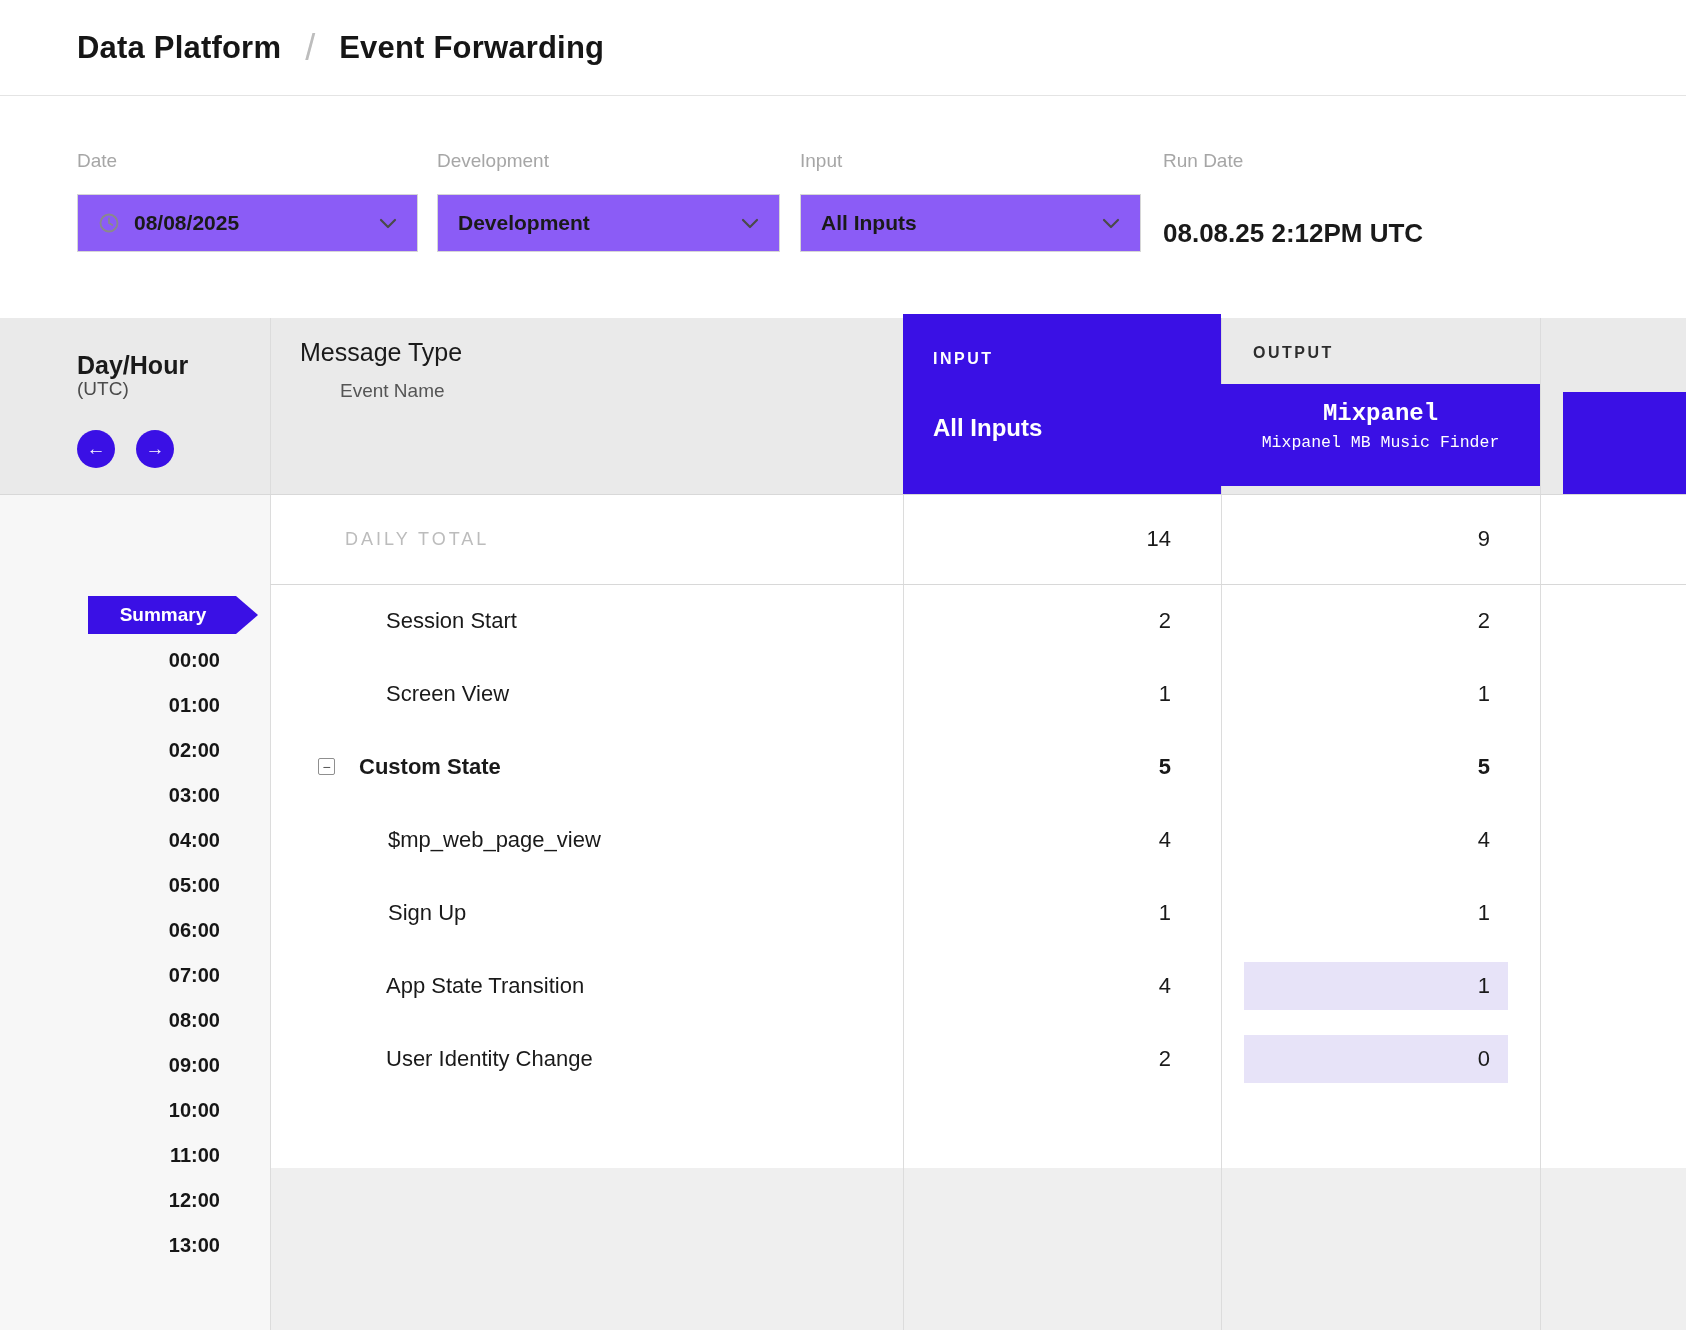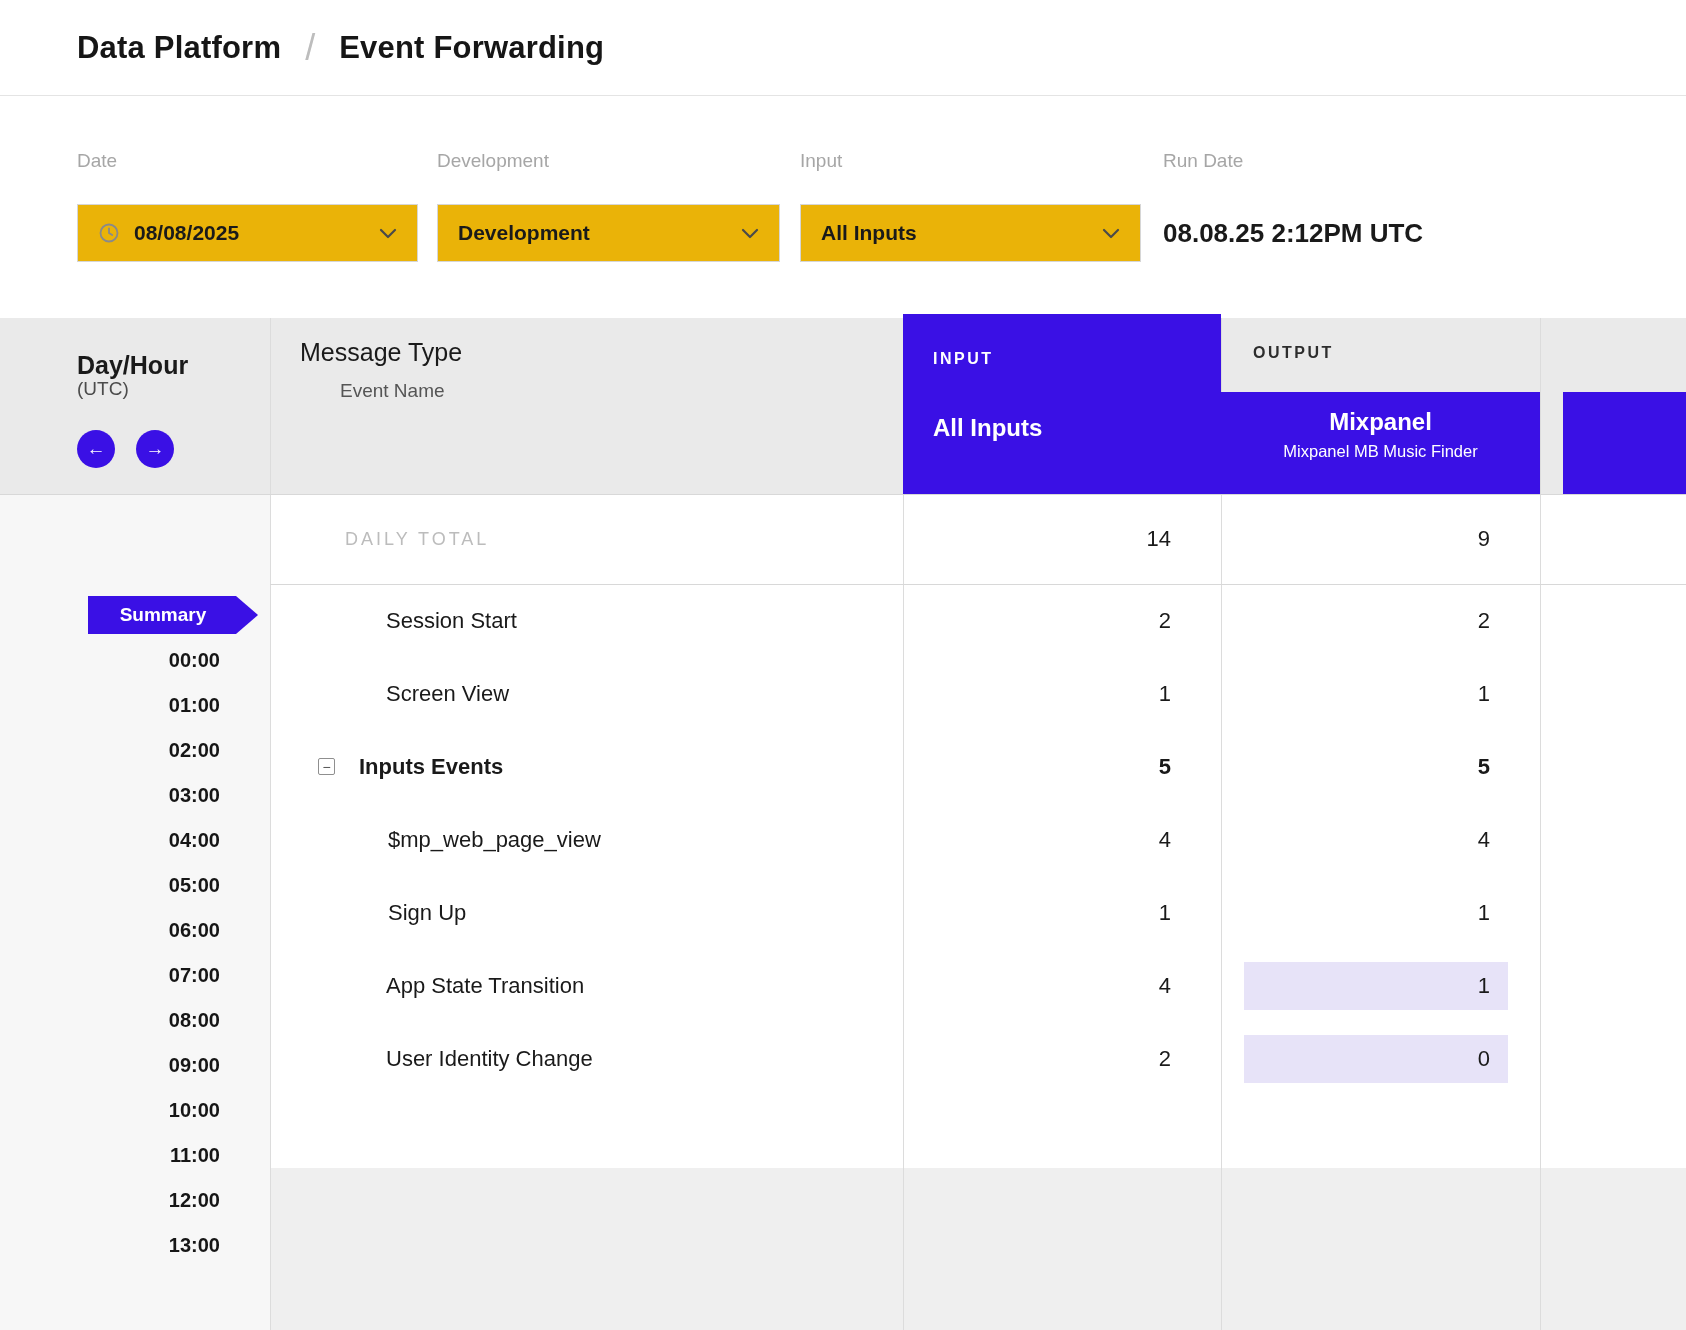--- a/index.html
+++ b/index.html
@@ -16,21 +16,21 @@
   .crumb.current { cursor:default; }
   .crumb-sep { font-size:36px; font-weight:400; color:#bdbdbd; margin:0 24px; }
 
   
   .fgroup { position:absolute; top:150px; z-index:5; }
   .fg-date  { left:77px;  width:341px; }
   .fg-env   { left:437px; width:343px; }
   .fg-input { left:800px; width:341px; }
   .fg-run   { left:1163px; width:430px; }
   .flabel { font-size:19px; color:#a6a6a6; height:24px; }
-  .fbox { margin-top:30px; height:58px; border:1px solid #d6d6d6; background:#eab308;
+  .fbox { margin-top:20px; height:58px; border:1px solid #d6d6d6; background:#8b5cf6;
           display:flex; align-items:center; padding:8px 20px; cursor:pointer; }
   .fbox .val { font-size:21px; font-weight:700; color:#1a1a1a; }
   .fbox .icon-left { display:flex; margin-right:14px; }
   .fbox .chev { margin-left:auto; display:flex; }
   .runval { margin-top:44px; font-size:26px; font-weight:700; color:#1a1a1a; }
 
   
   .band { position:absolute; top:318px; left:0; right:0; height:176px; background:#eaeaea; z-index:1; }
   .dayhour-title { position:absolute; left:77px; top:338px; font-size:25px; font-weight:700; z-index:2;margin-top:13px; }
   .dayhour-sub   { position:absolute; left:77px; top:378px; font-size:19px; color:#4c4c4c; z-index:2; }
@@ -41,22 +41,22 @@
   .msgtype-title { position:absolute; left:300px; top:338px; font-size:25px; font-weight:400; z-index:2; }
   .msgtype-sub   { position:absolute; left:340px; top:380px; font-size:19px; color:#555; z-index:2; }
 
   .input-block { position:absolute; left:903px; top:314px; width:318px; height:180px;
                  background:#3a10e5; color:#fff; z-index:3; cursor:pointer; }
   .input-block .seclabel { position:absolute; left:30px; top:36px; font-size:16px; font-weight:700; letter-spacing:2.5px; }
   .input-block .coltitle { position:absolute; left:30px; top:100px; font-size:24px; font-weight:700; }
 
   .output-seclabel { position:absolute; left:1253px; top:344px; font-size:16px; font-weight:700;
                      letter-spacing:2.5px; color:#2d2d2d; z-index:2; }
-  .mixpanel-block { position:absolute; left:1221px; top:392px; width:319px; height:102px;
-                    background:#3a10e5; color:#fff; z-index:3; text-align:center; cursor:pointer; }
+  .mixpanel-block { position:absolute; left:1221px; top:384px; width:319px; height:102px;
+                    background:#3a10e5; color:#fff; z-index:3; text-align:center; cursor:pointer;font-family:Liberation Mono, monospace; }
   .mixpanel-block .coltitle { margin-top:16px; font-size:24px; font-weight:700; }
   .mixpanel-block .colsub   { margin-top:6px; font-size:16.5px; font-weight:400; }
   .next-block { position:absolute; left:1563px; top:392px; width:123px; height:102px;
                 background:#3a10e5; z-index:3; }
 
   
   .rail { position:absolute; left:0; top:494px; bottom:0; width:270px; background:#f7f7f7; z-index:1; }
   .footer-strip { position:absolute; left:271px; right:0; top:1168px; bottom:0; background:#efefef; z-index:0; }
   .vline { position:absolute; top:318px; bottom:0; width:1px; background:#dcdcdc; z-index:2; }
   .vl-1 { left:270px; } .vl-2 { left:903px; } .vl-3 { left:1221px; } .vl-4 { left:1540px; }
@@ -216,21 +216,21 @@
           <span class="val">1</span>
         </div>
       <div class="c-num c-out">
           <span class="val">1</span>
         </div>
     </div>
 
     <div class="row bold">
       <div class="c-name has-toggle">
         <span class="toggle">−</span>
-        <span>Inputs Events</span>
+        <span>Custom State</span>
       </div>
       <div class="c-num c-in">
           <span class="val">5</span>
         </div>
       <div class="c-num c-out">
           <span class="val">5</span>
         </div>
     </div>
 
     <div class="row">

